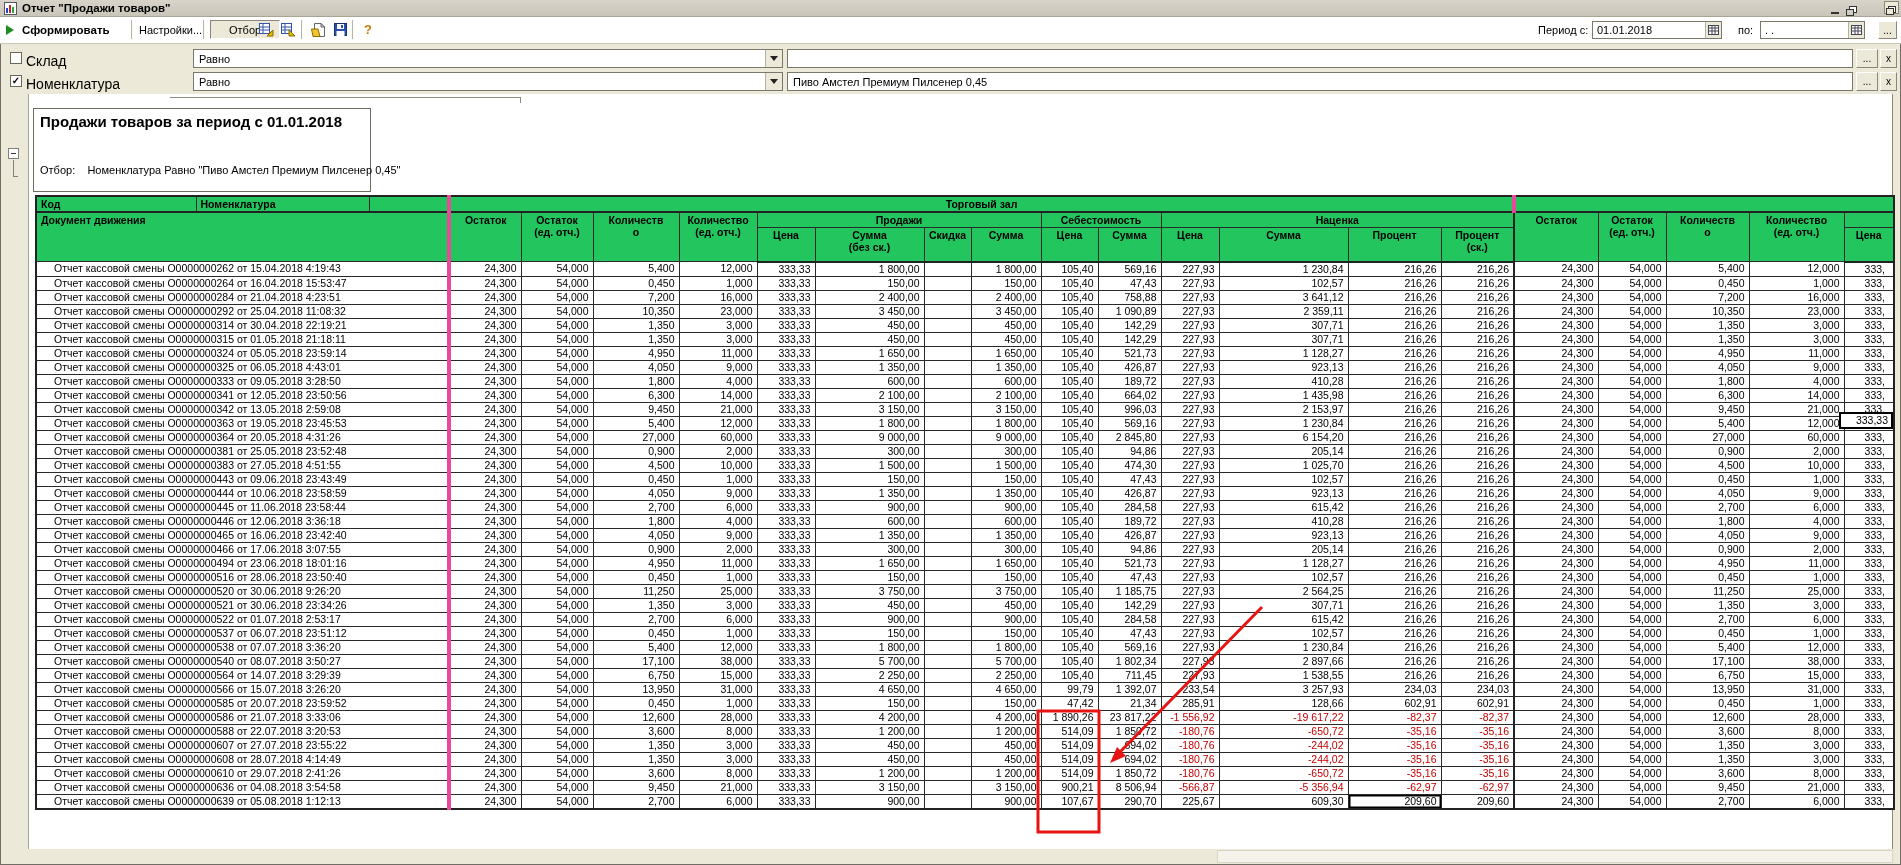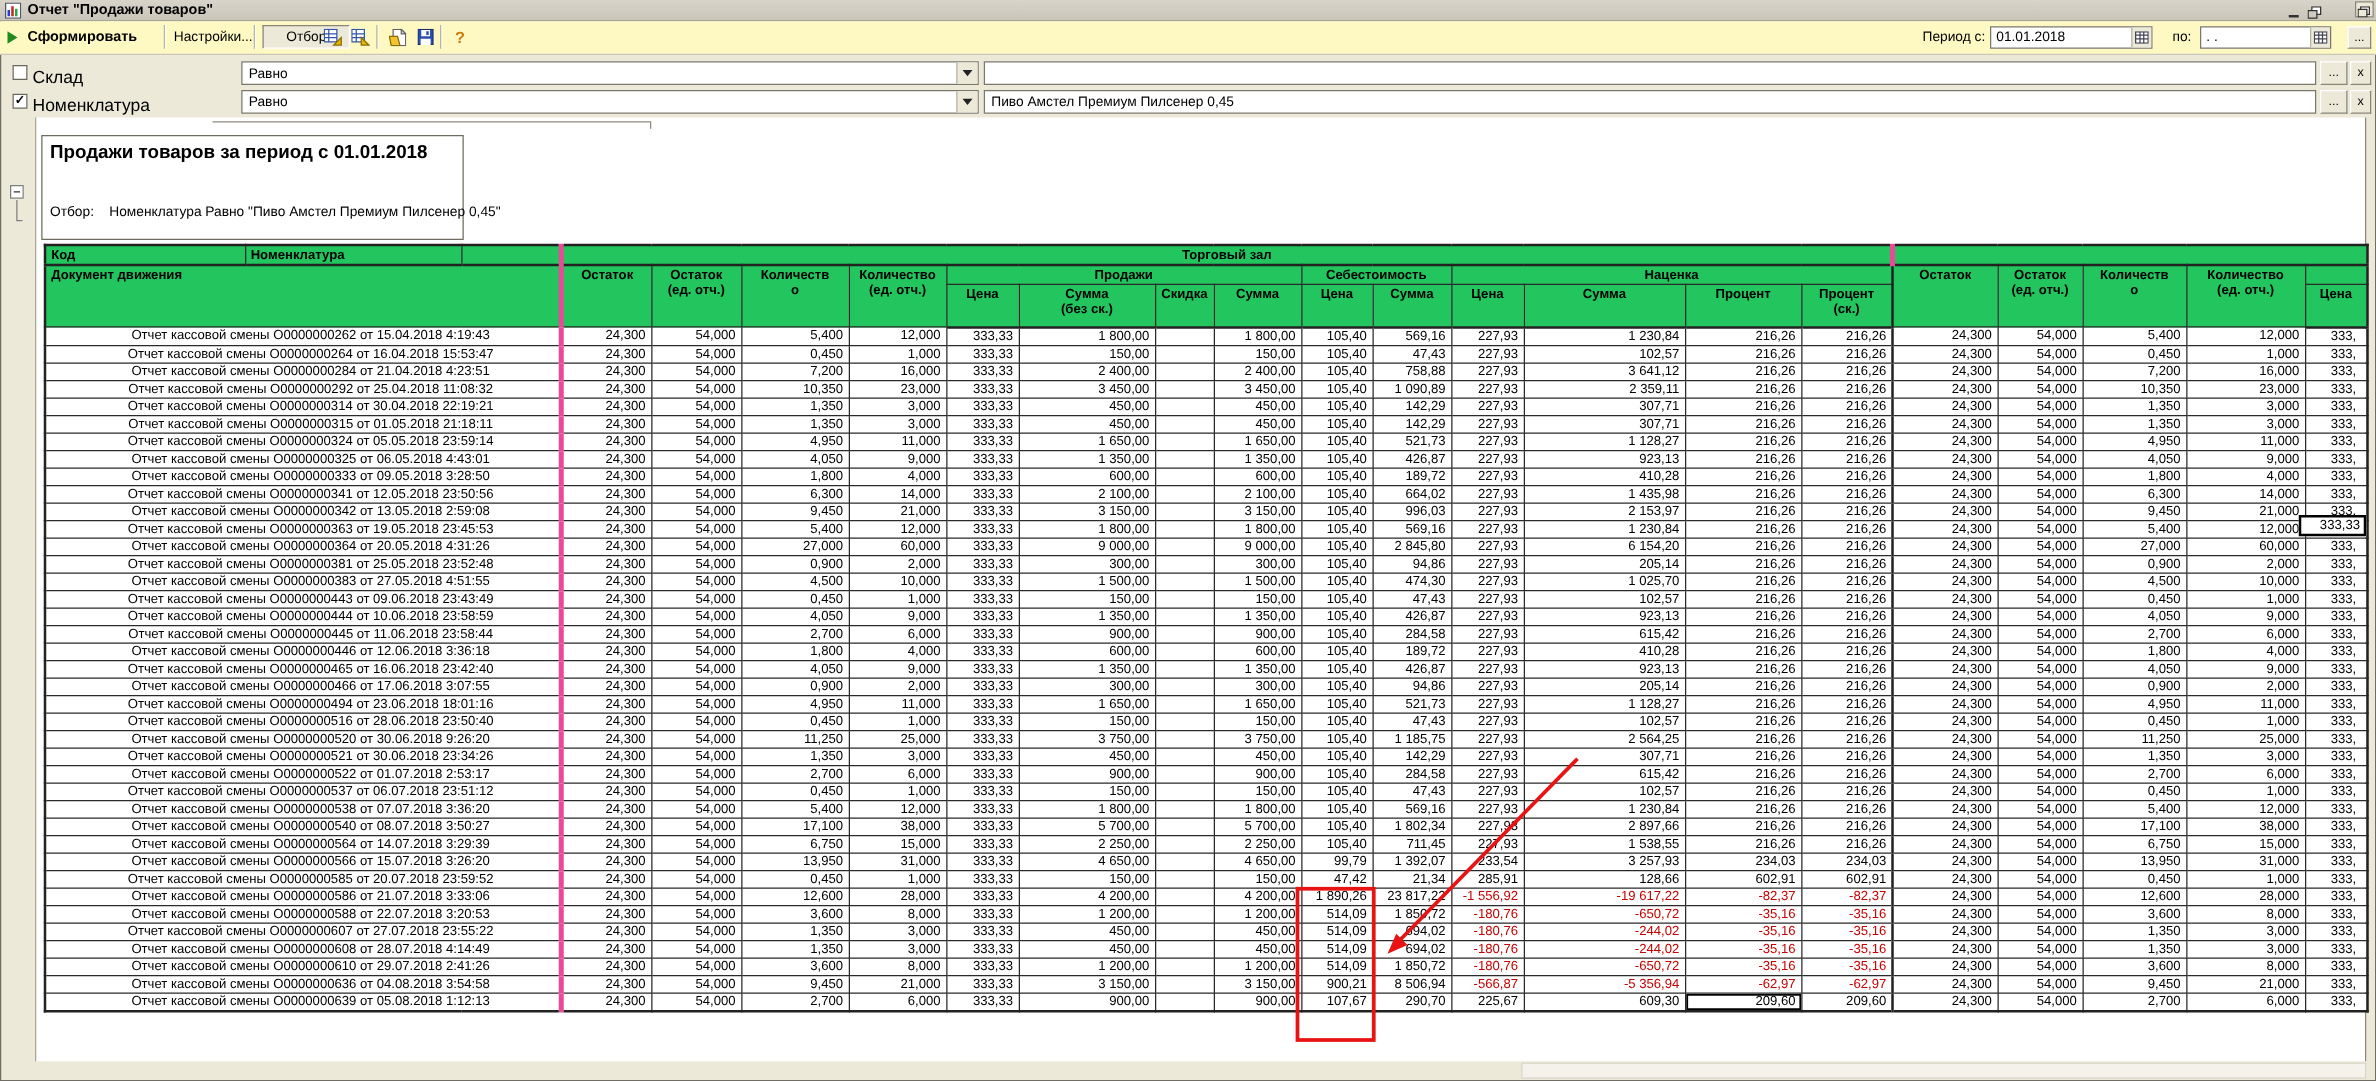--- a/index.html
+++ b/index.html
@@ -12,21 +12,21 @@
   
   .titlebar{left:0;top:0;width:1901px;height:17px;background:linear-gradient(#d8d4ca,#c9c5b9);
             border-bottom:1px solid #a8a496;}
   .titlebar .ttl{position:absolute;left:22px;top:2px;font-size:11.5px;font-weight:bold;}
   .winbtn{position:absolute;top:3px;width:15px;height:12px;}
   .glyph-min{position:absolute;left:3px;bottom:1px;width:8px;height:2px;background:#333;}
   .cornerbtn{position:absolute;left:1884px;top:1px;width:15px;height:13px;background:#ece9d8;
              border:1px solid #8a8678;}
 
   
-  .toolbar{left:0;top:17px;width:1901px;height:27px;background:#fef9c3;border-bottom:1px solid #cac6b8;}
+  .toolbar{left:0;top:17px;width:1901px;height:27px;background:#ffffff;border-bottom:1px solid #cac6b8;}
   .tbtn{position:absolute;top:3px;height:19px;display:flex;align-items:center;font-size:11px;cursor:default;}
   .tri-green{width:0;height:0;border:5px solid transparent;border-left:8px solid #1e8c1e;margin-right:3px;}
   .sep{position:absolute;top:3px;width:2px;height:19px;border-left:1px solid #b8b4a6;border-right:1px solid #fdfdf8;}
   .pressed{border:1px solid;border-color:#8a8678 #fff #fff #8a8678;padding:0 18px;background:#ece9d8;}
   .iconbtn{position:absolute;top:3px;width:20px;height:19px;display:flex;align-items:center;justify-content:center;}
   .lbl{font-size:11px;}
   .field{background:#fff;border:1px solid #7b776b;font-size:11px;position:absolute;display:flex;align-items:center;}
   .field .txt{padding-left:4px;flex:1;white-space:nowrap;overflow:hidden;}
   .calbtn{width:16px;height:100%;background:#ece9d8;border-left:1px solid #b5b1a3;display:flex;align-items:center;justify-content:center;}
   .raised{background:#ece9d8;border:1px solid;border-color:#fff #8a8678 #8a8678 #fff;font-size:10px;
@@ -58,21 +58,21 @@
   thead th{font-weight:bold;background:#22c55e;vertical-align:top;text-align:center;
            padding:1px 2px;white-space:pre-line;font-size:10.5px;line-height:12px;}
   tr.r1 th{height:12px;border-bottom:2px solid #222;}
   tr.r2 th{height:12px;}
   tr.r3 th{height:34px;border-bottom:2px solid #222;}
   th.tl{text-align:left;padding-left:4px;}
   th.b448,td.doc{border-right:4px solid #ec4899;}
   th.sec,td.sec{border-left:2px solid #222;}
   tbody td{background:#fff;text-align:right;padding:0 4px;white-space:nowrap;overflow:hidden;
            height:14px;line-height:13px;}
-  td.doc{text-align:center;padding-left:17px;}
+  td.doc{text-align:left;padding-left:17px;}
   td.cut{padding-right:8px;}
   .neg{color:#c40000;}
   .cursor{box-shadow:inset 0 0 0 1.5px #000;}
 
   .activecell{left:1839px;top:412px;width:54px;height:17px;border:2px solid #000;background:#fff;
               font-size:10.5px;line-height:12px;text-align:right;padding-right:3px;z-index:6;}
   .statuspanel{left:1217px;top:850px;width:676px;height:13px;background:#f4f2ea;border:1px solid #d8d4c6;}
   svg.overlay{position:absolute;left:0;top:0;z-index:8;pointer-events:none;}
 </style>
 </head>

